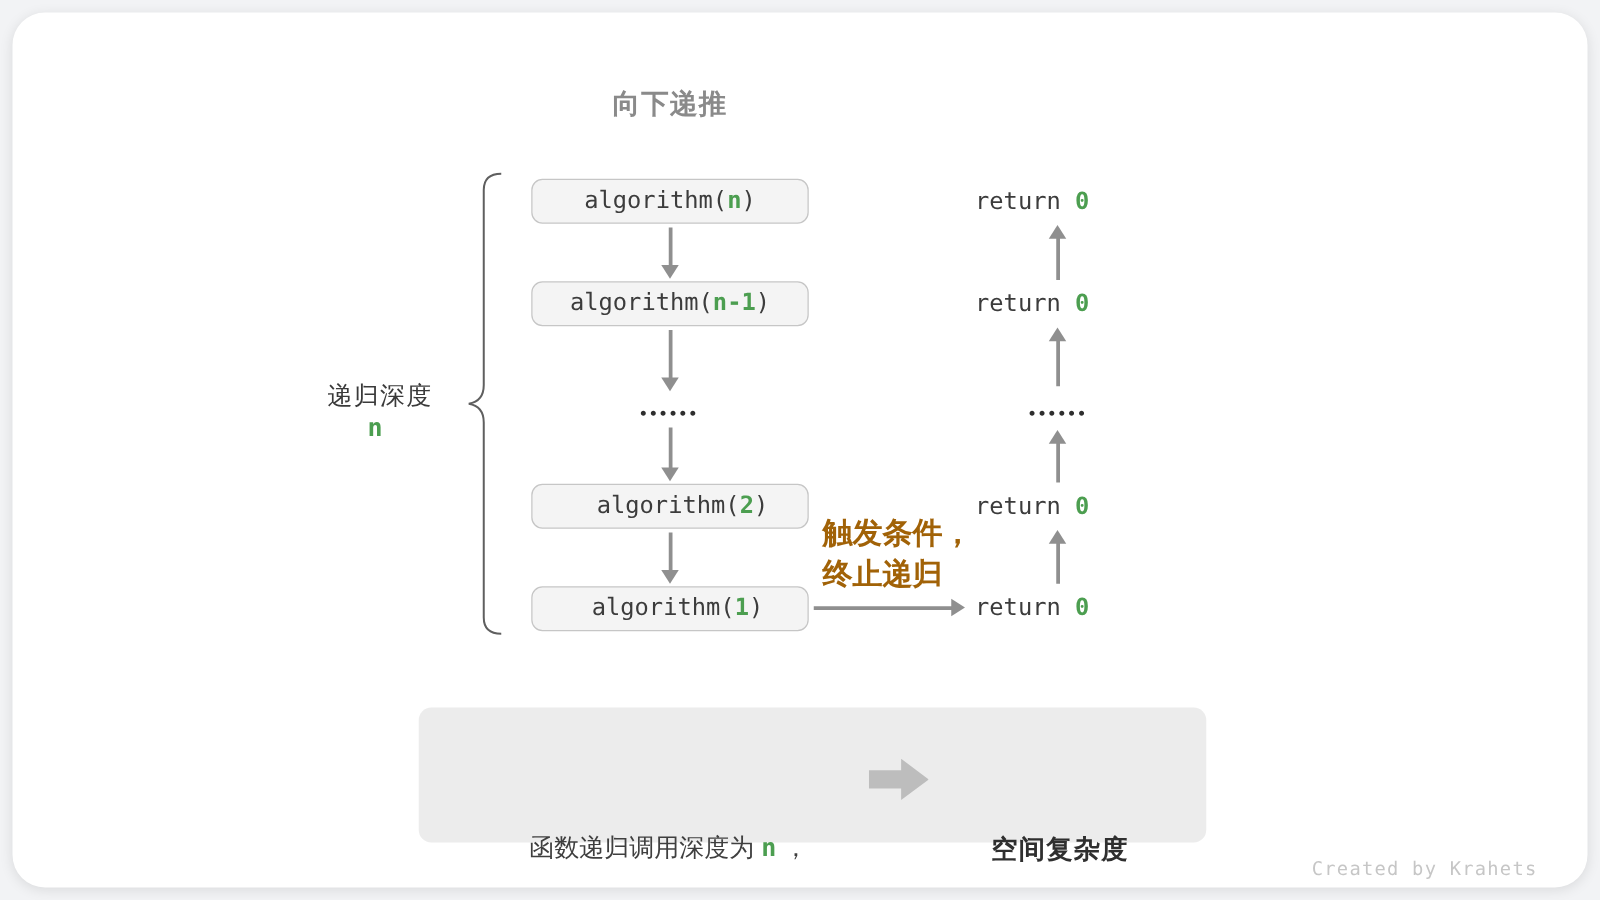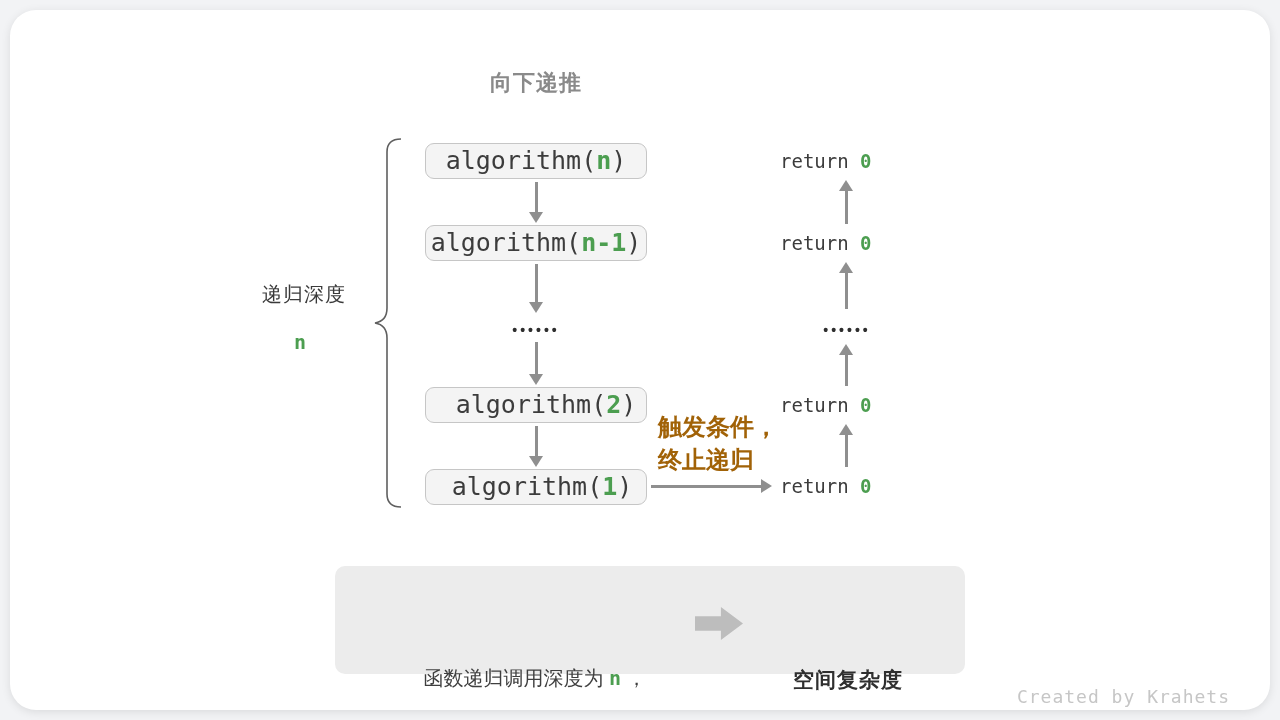--- a/index.html
+++ b/index.html
@@ -23,21 +23,21 @@
   .col-header {
     position:absolute; width:220px; text-align:center;
     font-size:22px; font-weight:bold; color:#8a8a8a; letter-spacing:1px;
   }
 
   .algo-box {
     position:absolute; left:415px; width:222px; height:36px;
     background:#f4f4f4; border:1.6px solid #c6c6c6; border-radius:9px;
     text-align:center; line-height:33px;
     font-family:"DejaVu Sans Mono","Liberation Mono",monospace;
-    font-size:25px; color:#3c3c3c; white-space:pre;
+    font-size:19px; color:#3c3c3c; white-space:pre;
   }
 
   .ret-row {
     position:absolute; left:770px; width:135px; height:24px;
     text-align:left; line-height:24px;
     font-family:"DejaVu Sans Mono","Liberation Mono",monospace;
     font-size:19px; color:#3c3c3c; white-space:pre;
   }
 
   .dots-row {
@@ -68,21 +68,21 @@
   .arrow-right::before {
     content:""; position:absolute; top:5.5px; height:3px; left:0; right:9px; background:#8f8f8f;
   }
   .arrow-right::after {
     content:""; position:absolute; top:0; right:0;
     border-top:7px solid transparent; border-bottom:7px solid transparent;
     border-left:11px solid #8f8f8f;
   }
 
   .depth-label {
-    position:absolute; left:238px; top:271px; width:112px; text-align:center;
+    position:absolute; left:238px; top:293px; width:112px; text-align:center;
     font-size:20px; color:#3a3a3a; letter-spacing:1px;
   }
   .depth-n {
     position:absolute; left:238px; top:320px; width:104px; text-align:center;
     font-family:"DejaVu Sans Mono","Liberation Mono",monospace; font-size:20px;
   }
 
   .trigger-note {
     position:absolute; left:648px; top:400px; width:130px;
     font-size:24px; font-weight:bold; color:#a16207; line-height:33px;
@@ -104,21 +104,21 @@
   }
   .summary-right {
     position:absolute; left:418px; top:16px; width:190px; text-align:center;
     line-height:39px; white-space:pre;
   }
   .sr-title { font-size:21px; font-weight:bold; color:#2f2f2f; letter-spacing:1px; }
 
   .credit {
     position:absolute; right:40px; top:676px;
     font-family:"DejaVu Sans Mono","Liberation Mono",monospace;
-    font-size:18px; color:#c6c6c6; letter-spacing:1px;
+    font-size:15px; color:#c6c6c6; letter-spacing:1px;
   }
 </style>
 </head>
 <body>
 
 <div class="card">
 
   <div class="col-header" style="left:416px; top:58px;">向下递推</div>
 
   <svg class="abs" style="left:362px; top:127px;" width="32" height="372" viewBox="0 0 32 372">

